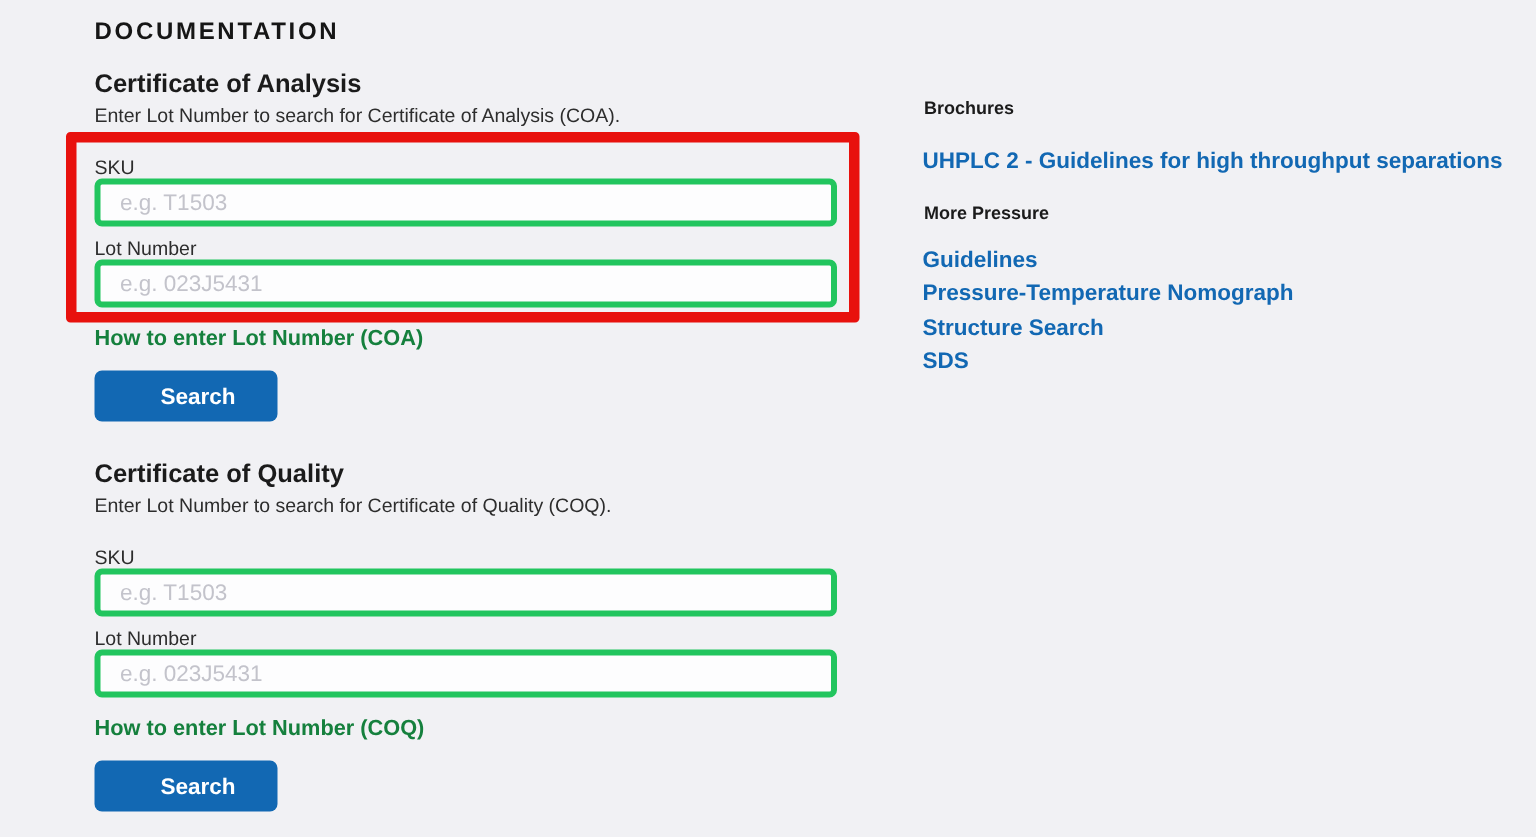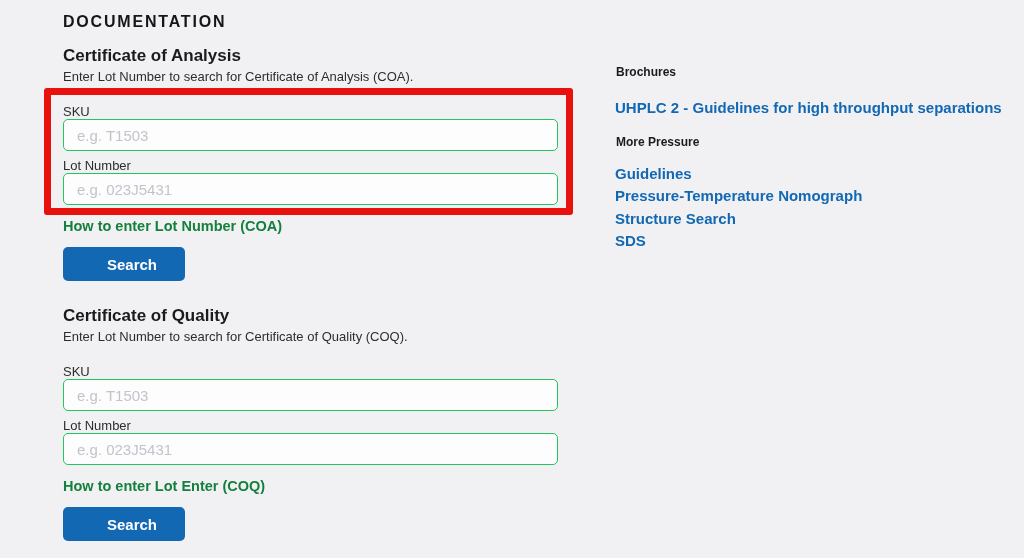--- a/index.html
+++ b/index.html
@@ -28,21 +28,21 @@
     font-size: 13px; color: #2d2d2d; line-height: 15px; margin-top: 3px;
   }
   .field-label {
     font-size: 13px; color: #2d2d2d; line-height: 15px;
   }
   .lbl-sku1 { margin-top: 20px; }
   .lbl-lot1 { margin-top: 7px; }
   .text-input {
     display: block; width: 495px; height: 32px;
     background: #fdfdfe;
-    border: 1px solid #22c55e;
+    border: 4px solid #22c55e;
     border-radius: 5px;
     padding: 0 13px;
     font-family: "Liberation Sans", sans-serif;
     font-size: 15px; color: #444;
     outline: none;
   }
   .text-input::placeholder { color: #c3c3cb; opacity: 1; }
   .help-link {
     display: inline-block; margin-top: 13px;
     font-size: 14.5px; font-weight: 700; color: #15803d;
@@ -111,21 +111,21 @@
     
     <div class="section-heading coq-heading">Certificate of Quality</div>
     <div class="section-desc">Enter Lot Number to search for Certificate of Quality (COQ).</div>
 
     <div class="field-label lbl-sku1">SKU</div>
     <input type="text" class="text-input" placeholder="e.g. T1503" style="">
 
     <div class="field-label lbl-lot1">Lot Number</div>
     <input type="text" class="text-input" placeholder="e.g. 023J5431" style="">
 
-    <a class="help-link">How to enter Lot Enter (COQ)</a>
+    <a class="help-link">How to enter Lot Number (COQ)</a>
 
     <button class="search-btn">Search</button>
 
   </div>
 
   <div class="highlight-box"></div>
 
   <div class="right-col">
 
     <div class="side-heading">Brochures</div>

